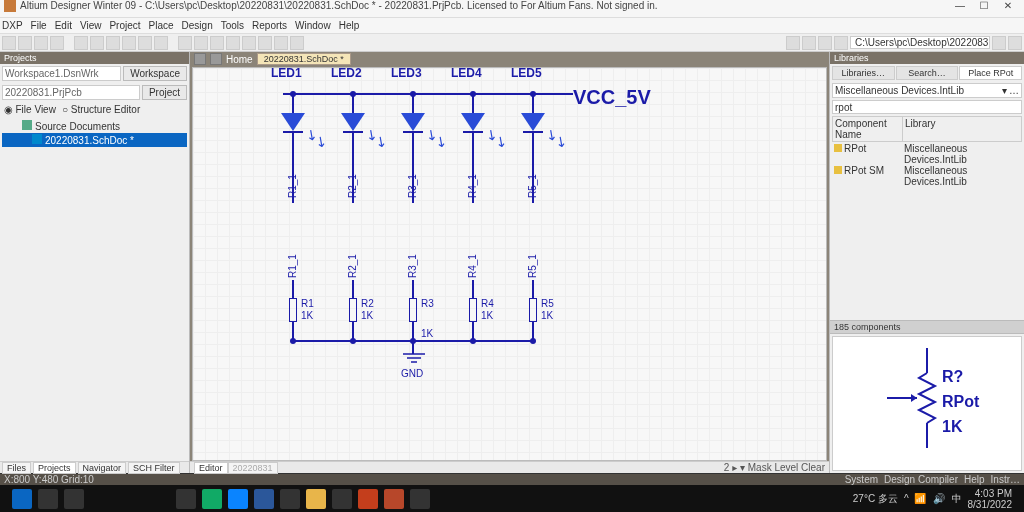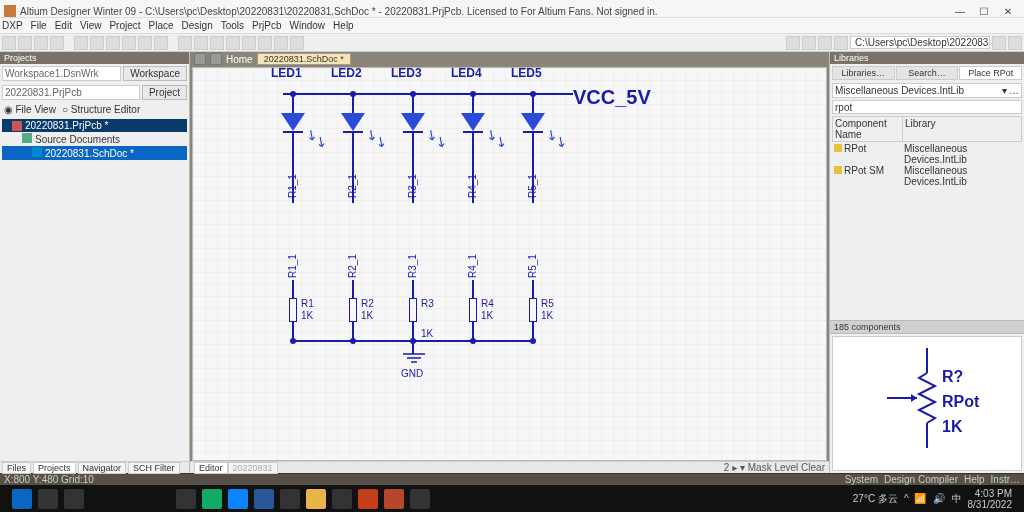--- a/index.html
+++ b/index.html
@@ -1,18 +1,18 @@
 <!DOCTYPE html>
 <html><head>
 <meta charset="utf-8">
 <style>
 * { margin:0; padding:0; box-sizing:border-box; font-family:"Segoe UI",Tahoma,sans-serif; font-size:10px; }
 body { width:1024px; height:512px; background:#f0f0f0; overflow:hidden; position:relative; }
 
-.titlebar { height:18px; background:#f6f6f6; display:flex; align-items:flex-end; padding:0 4px; border-bottom:1px solid #ddd; }
+.titlebar { height:18px; background:#f6f6f6; display:flex; align-items:flex-start; padding:0 4px; border-bottom:1px solid #ddd; }
 .titlebar .icon { width:12px; height:12px; background:#c77a3a; margin-right:4px; }
 .titlebar .txt { color:#444; flex:1; white-space:nowrap; overflow:hidden; }
 .titlebar .winbtn { width:24px; text-align:center; color:#444; cursor:default; }
 
 .menubar { height:16px; background:#f6f6f6; display:flex; align-items:center; padding:0 2px; gap:8px; border-bottom:1px solid #ddd; }
 .menubar span { color:#333; }
 
 .toolbar { height:18px; background:#efefef; display:flex; align-items:center; padding:0 2px; gap:2px; border-bottom:1px solid #ccc; }
 .tbtn { width:14px; height:14px; background:#ddd; border:1px solid #ccc; }
 .tsp { width:6px; }
@@ -90,21 +90,21 @@
 
 <div class="menubar">
   <span>DXP</span>
   <span>File</span>
   <span>Edit</span>
   <span>View</span>
   <span>Project</span>
   <span>Place</span>
   <span>Design</span>
   <span>Tools</span>
-  <span>PrjPcb</span>
+  <span>Reports</span>
   <span>Window</span>
   <span>Help</span>
 </div>
 
 <div class="toolbar">
   <div class="tbtn"></div>
     <div class="tbtn"></div>
     <div class="tbtn"></div>
     <div class="tbtn"></div>
   <div class="tsp"></div>
@@ -143,24 +143,20 @@
     </div>
     <div class="wkrow">
       <div class="wkbox">20220831.PrjPcb</div>
       <div class="wkbtn">Project</div>
     </div>
     <div class="radios">
       <label>◉ <span>File View</span></label>
       <label>○ <span>Structure Editor</span></label>
     </div>
     <div class="tree">
-      <div class="trow tsel ind1">
-          <span class="ticon r"></span>
-          <span>20220831.PrjPcb *</span>
-        </div>
       <div class="trow ind2"><span class="ticon"></span><span>Source Documents</span></div>
       <div class="trow ind3" style="background:#0a66c2;color:#fff"><span class="ticon b"></span><span>20220831.SchDoc *</span></div>
     </div>
     <div style="flex:1"></div>
     <div class="tabsfoot">
       <div class="tabf">Files</div>
       <div class="tabf act">Projects</div>
       <div class="tabf">Navigator</div>
       <div class="tabf">SCH Filter</div>
     </div>

